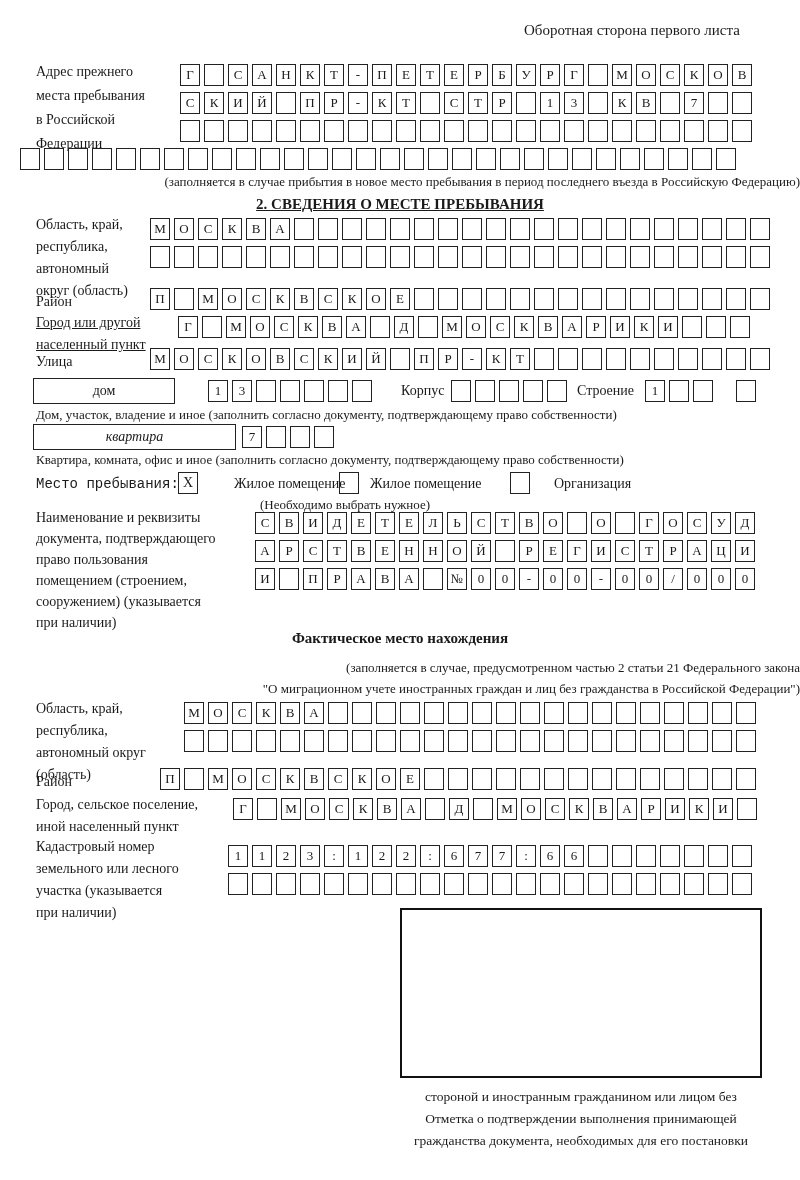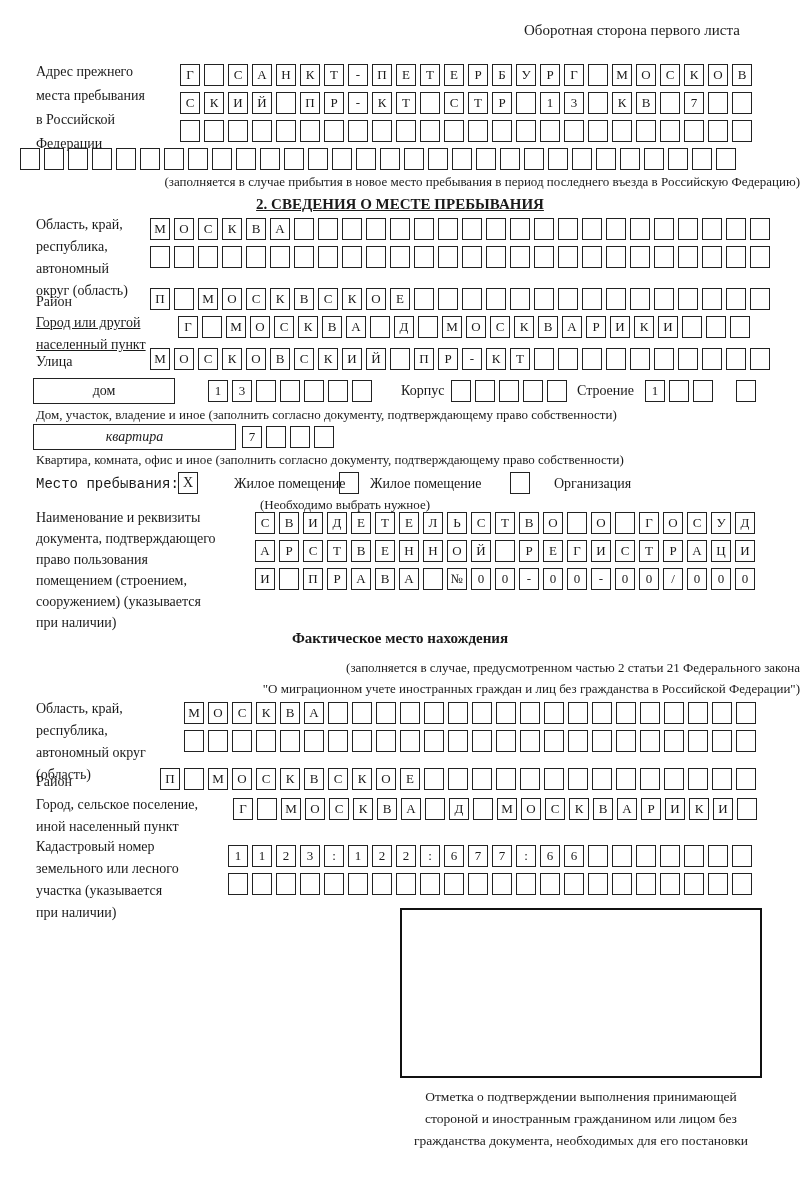--- a/index.html
+++ b/index.html
@@ -607,16 +607,16 @@
     <span class="cb"></span>
     <span class="cb"></span>
     <span class="cb"></span>
     <span class="cb"></span>
     <span class="cb"></span>
     <span class="cb"></span>
   </div>
 
 <div class="abs stamp" style="left:400px;top:908px;width:362px;height:170px;"></div>
 <div class="abs stampcap" style="left:390px;top:1086px;width:382px;">
+    <div>стороной и иностранным гражданином или лицом без</div>
     <div>Отметка о подтверждении выполнения принимающей</div>
-    <div>стороной и иностранным гражданином или лицом без</div>
     <div>гражданства документа, необходимых для его постановки</div>
   </div>
 
 </body></html>

